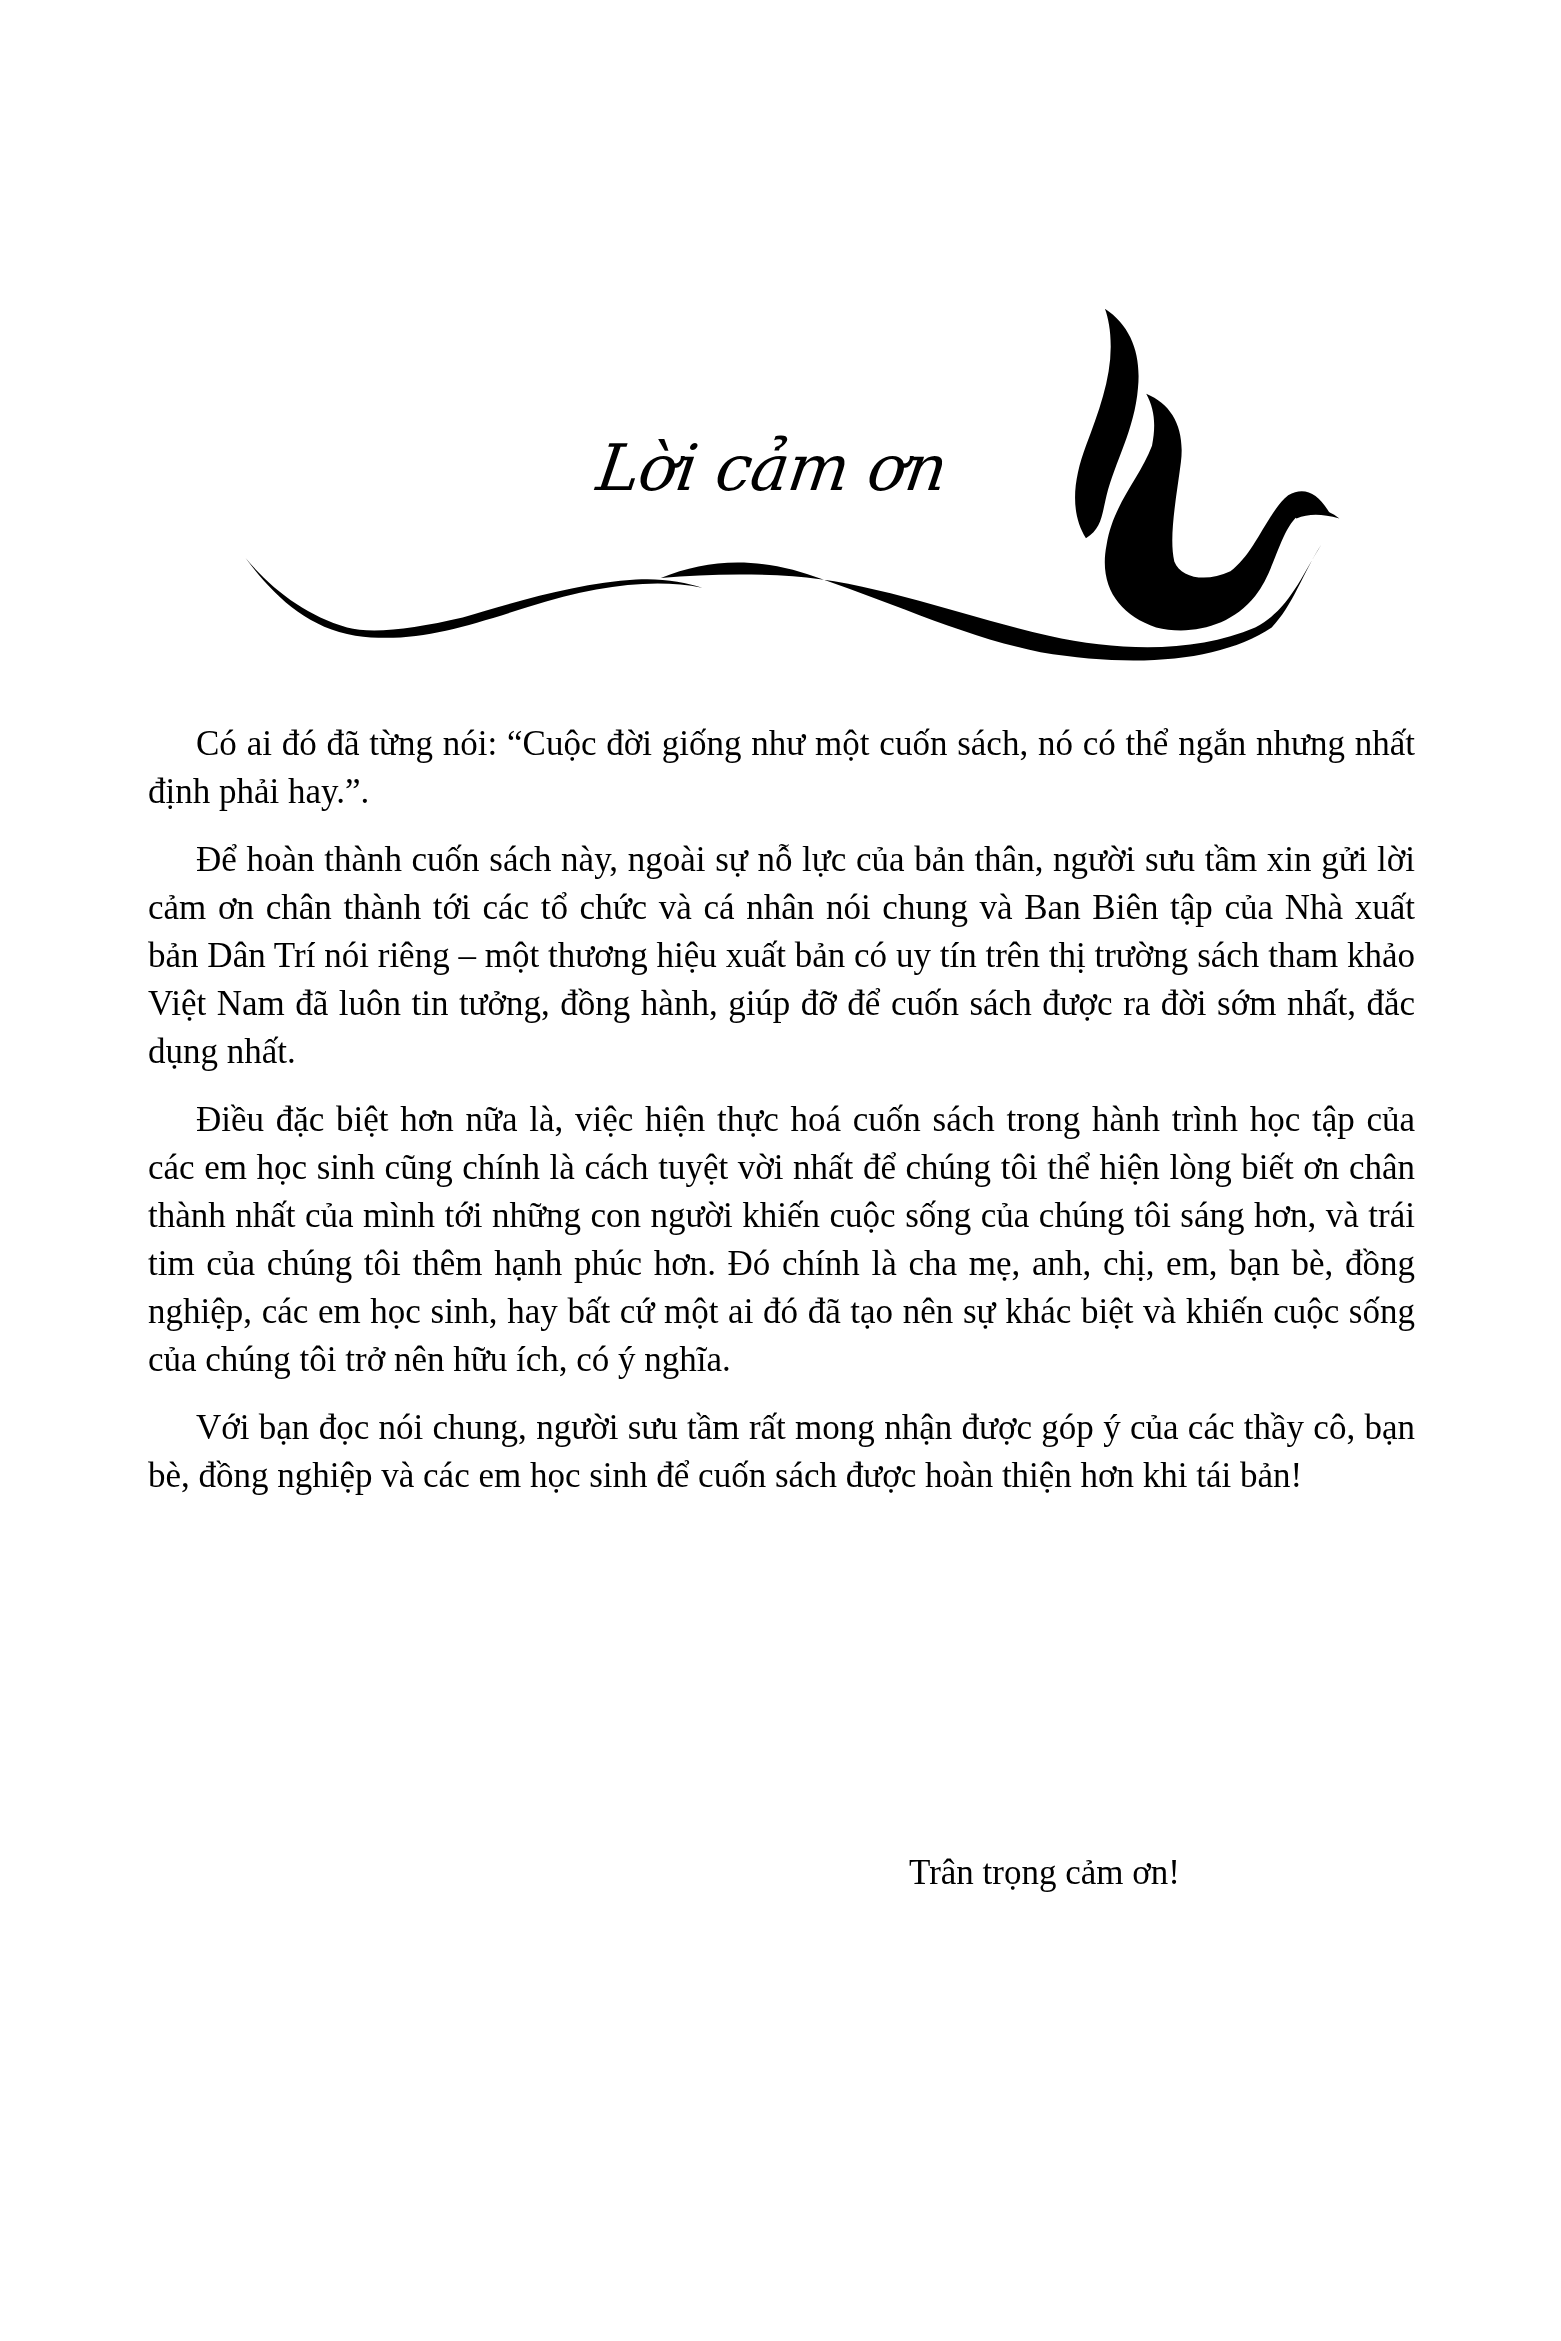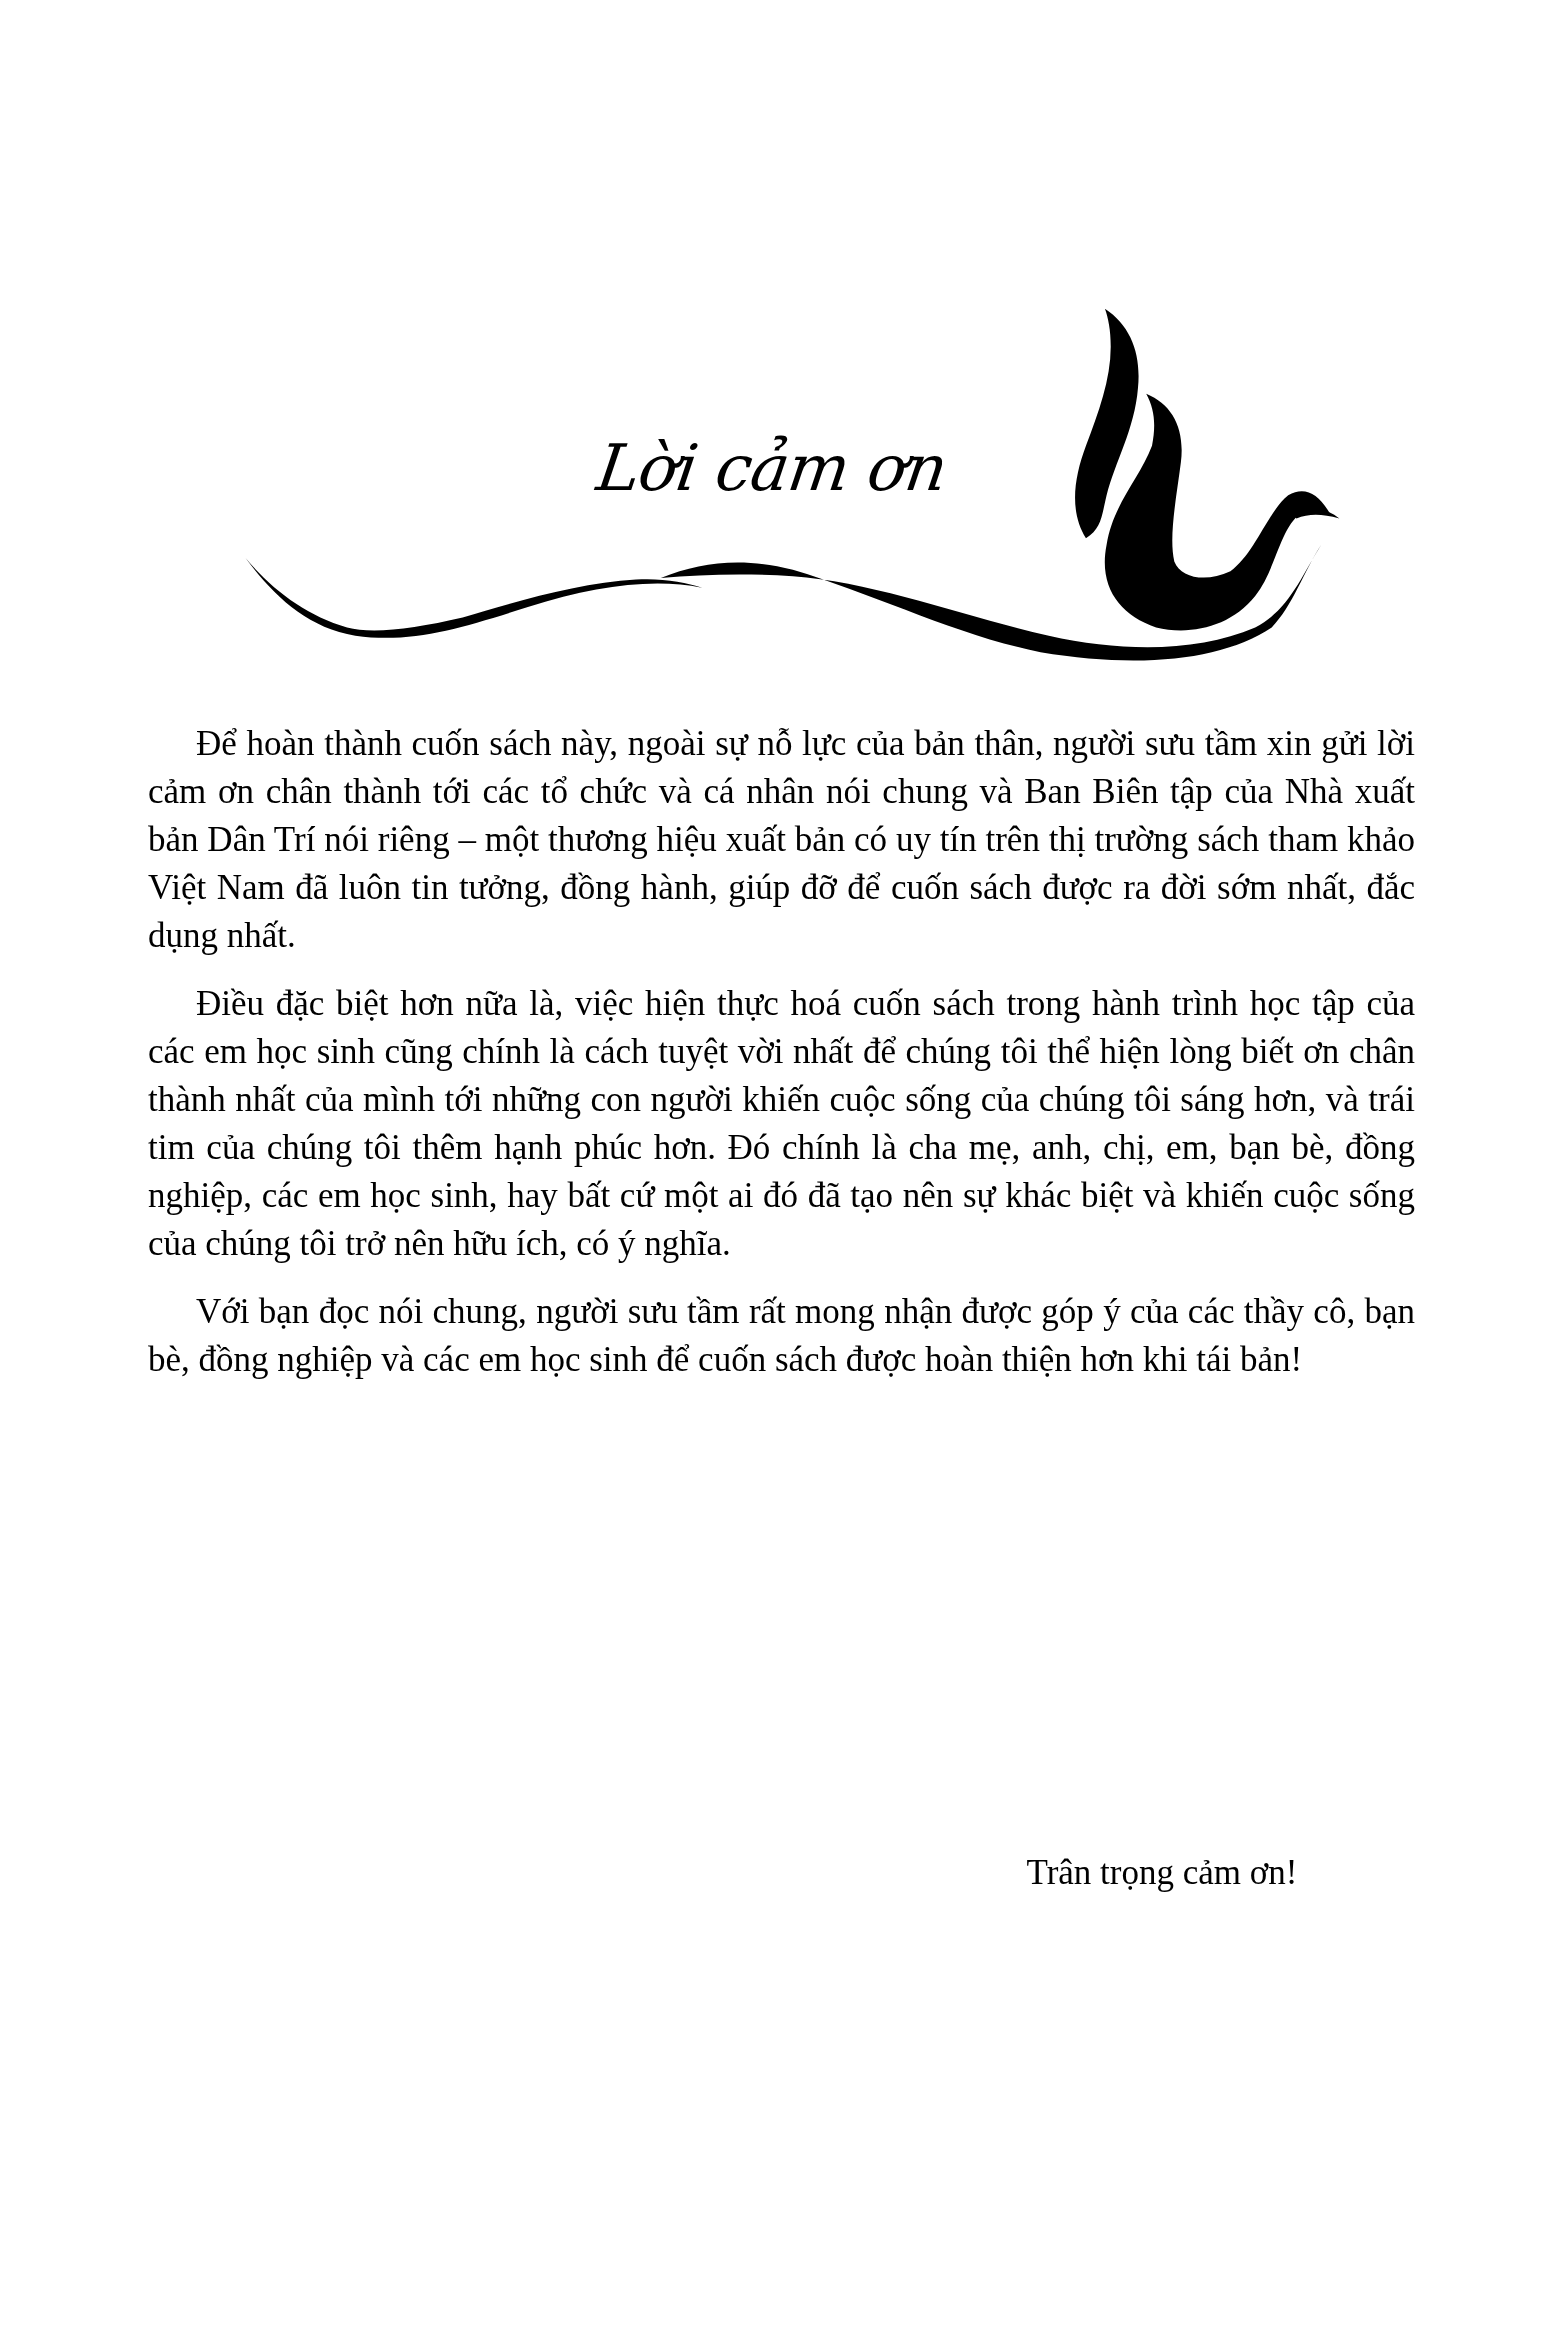--- a/index.html
+++ b/index.html
@@ -11,21 +11,21 @@
     font-family: "DejaVu Serif", "Liberation Serif", serif; font-style: italic; font-weight: normal;
     font-size: 64px; line-height: 91px; letter-spacing: -0.8px; color: #000;
     transform: skewX(-8deg);
   }
   .body-text {
     position: absolute; left: 148px; top: 720px; width: 1267px;
     font-size: 35px; line-height: 48px; text-align: justify;
   }
   .body-text p { margin: 0 0 20px 0; text-indent: 48px; }
   .closing {
-    position: absolute; left: 909px; top: 1849px; width: 506px; text-align: center;
+    position: absolute; left: 909px; top: 1849px; width: 506px; text-align: left;
     font-size: 35px; line-height: 48px;
   }
 </style>
 </head>
 <body>
 
 <div class="page">
 
   <svg class="ornament" viewBox="0 0 1890 900" xmlns="http://www.w3.org/2000/svg">
 
@@ -73,20 +73,21 @@
       C 1374 520, 1350 560, 1340 600
       C 1334 625, 1334 640, 1315 652
       C 1295 620, 1300 580, 1315 540
       C 1330 500, 1345 460, 1345 420
       C 1345 400, 1342 385, 1338 374 Z"></path>
   </svg>
 
   <div class="title">Lời cảm ơn</div>
 
   <div class="body-text">
+    <p>Có ai đó đã từng nói: “Cuộc đời giống như một cuốn sách, nó có thể ngắn nhưng nhất định phải hay.”.</p>
     <p>Để hoàn thành cuốn sách này, ngoài sự nỗ lực của bản thân, người sưu tầm xin gửi lời cảm ơn chân thành tới các tổ chức và cá nhân nói chung và Ban Biên tập của Nhà xuất bản Dân Trí nói riêng – một thương hiệu xuất bản có uy tín trên thị trường sách tham khảo Việt Nam đã luôn tin tưởng, đồng hành, giúp đỡ để cuốn sách được ra đời sớm nhất, đắc dụng nhất.</p>
     <p>Điều đặc biệt hơn nữa là, việc hiện thực hoá cuốn sách trong hành trình học tập của các em học sinh cũng chính là cách tuyệt vời nhất để chúng tôi thể hiện lòng biết ơn chân thành nhất của mình tới những con người khiến cuộc sống của chúng tôi sáng hơn, và trái tim của chúng tôi thêm hạnh phúc hơn. Đó chính là cha mẹ, anh, chị, em, bạn bè, đồng nghiệp, các em học sinh, hay bất cứ một ai đó đã tạo nên sự khác biệt và khiến cuộc sống của chúng tôi trở nên hữu ích, có ý nghĩa.</p>
     <p>Với bạn đọc nói chung, người sưu tầm rất mong nhận được góp ý của các thầy cô, bạn bè, đồng nghiệp và các em học sinh để cuốn sách được hoàn thiện hơn khi tái bản!</p>
   </div>
 
   <div class="closing">Trân trọng cảm ơn!</div>
 </div>
 
 
 </body></html>

